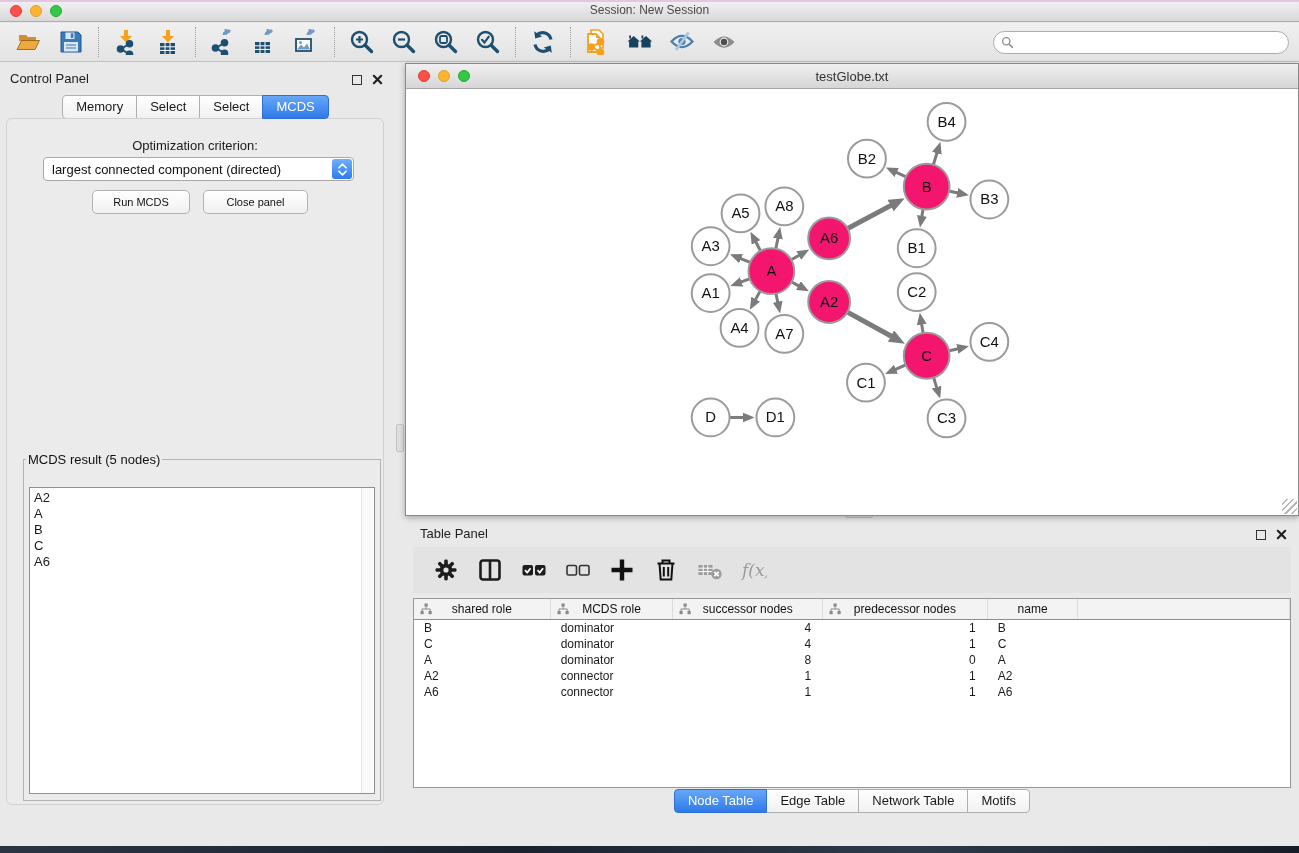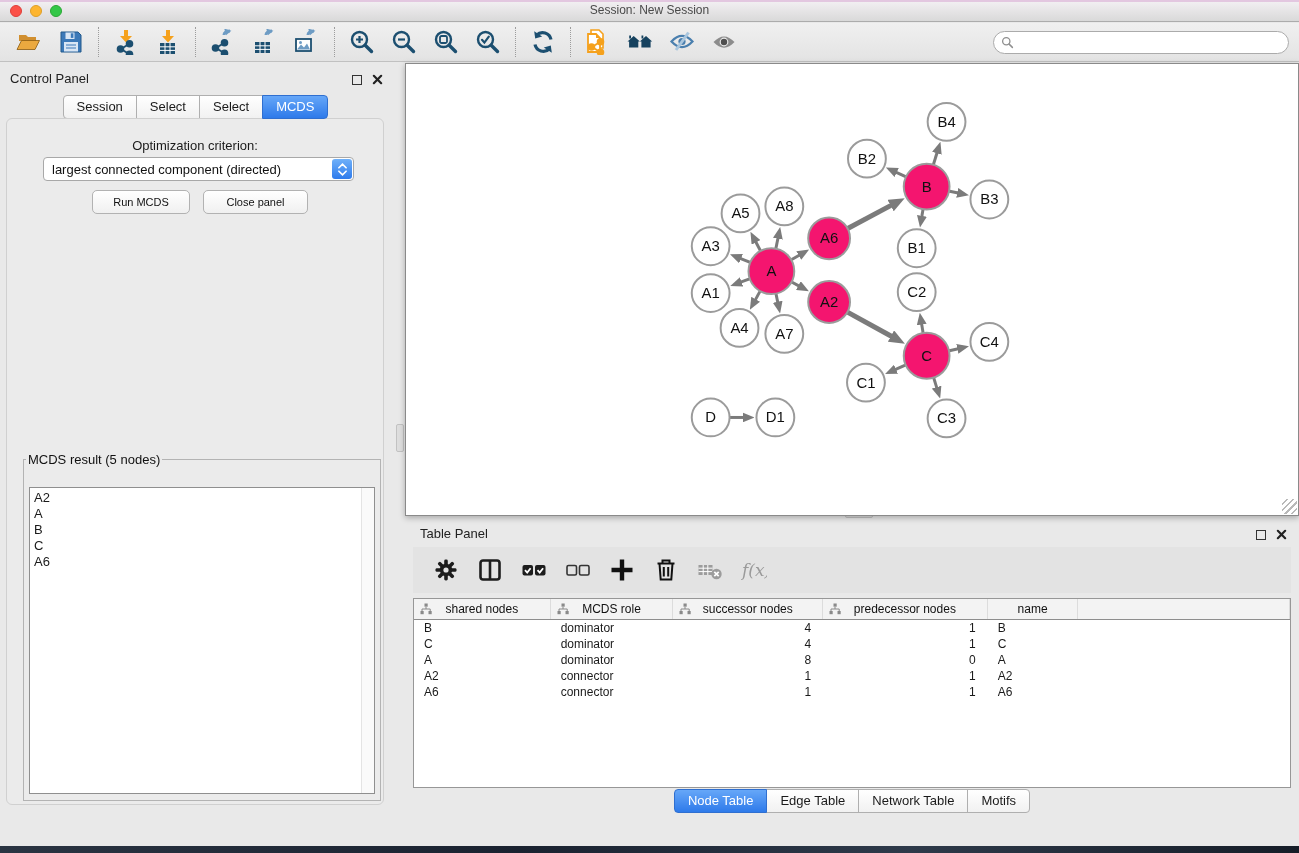--- a/index.html
+++ b/index.html
@@ -295,21 +295,21 @@
     <div class="cp-title">Control Panel</div>
     <div class="win-icons">
       <span class="float-icon"></span>
       <span class="close-icon">
         <svg viewBox="0 0 12 12">
             <path d="M2 2l8 8M10 2l-8 8" stroke="#222" stroke-width="2.4" stroke-linecap="round"></path>
           </svg>
       </span>
     </div>
     <div class="cp-tabs">
-        <button class="seg-tab">Session</button>
+        <button class="seg-tab">Memory</button>
         <button class="seg-tab">Select</button>
         <button class="seg-tab">Select</button>
         <button class="seg-tab active">MCDS</button>
       </div>
     <div class="cp-body">
       <div class="crit-label">Optimization criterion:</div>
       <button class="crit-select">
         <span>largest connected component (directed)</span>
         <span class="crit-stepper">
           <svg viewBox="0 0 10 6">
@@ -335,20 +335,28 @@
           <div class="mcds-scroll"></div>
         </div>
       </fieldset>
     </div>
   </div>
 
   <div class="split-handle-v"></div>
   <div class="split-handle-h"></div>
 
   <div class="net-window">
+    <div class="nw-titlebar">
+      <div class="lights">
+        <span class="light red"></span>
+        <span class="light yellow"></span>
+        <span class="light green"></span>
+      </div>
+      <div class="nw-title">testGlobe.txt</div>
+    </div>
     <div class="nw-canvas">
       <svg viewBox="0 0 892 427">
           <defs>
             <marker id="arr" viewBox="0 0 12 10" refX="1" refY="5" markerWidth="12" markerHeight="10" orient="auto" markerUnits="userSpaceOnUse">
               <path d="M0 0L12 5L0 10Z" fill="#7B7B7B"></path>
             </marker>
             <marker id="arrT" viewBox="0 0 16 13" refX="1" refY="6.5" markerWidth="16" markerHeight="13" orient="auto" markerUnits="userSpaceOnUse">
               <path d="M0 0L16 6.5L0 13Z" fill="#7B7B7B"></path>
             </marker>
           </defs>
@@ -542,21 +550,21 @@
       <div class="thead">
           <div class="th" style="width: 137px;">
             <span class="col-icon"><svg viewBox="0 0 12 12" width="12" height="12">
                 <g fill="#8A8A8A">
                   <rect x="4.5" y="0.5" width="3.2" height="3.2"></rect>
                   <rect x="0.5" y="8" width="3.2" height="3.2"></rect>
                   <rect x="8.5" y="8" width="3.2" height="3.2"></rect>
                   <path d="M6 4v2M2 8V6h8.2v2" stroke="#8A8A8A" fill="none" stroke-width="1"></path>
                 </g>
               </svg></span>
-            <span>shared nodes</span>
+            <span>shared role</span>
           </div>
           <div class="th" style="width: 123px;">
             <span class="col-icon"><svg viewBox="0 0 12 12" width="12" height="12">
                 <g fill="#8A8A8A">
                   <rect x="4.5" y="0.5" width="3.2" height="3.2"></rect>
                   <rect x="0.5" y="8" width="3.2" height="3.2"></rect>
                   <rect x="8.5" y="8" width="3.2" height="3.2"></rect>
                   <path d="M6 4v2M2 8V6h8.2v2" stroke="#8A8A8A" fill="none" stroke-width="1"></path>
                 </g>
               </svg></span>

